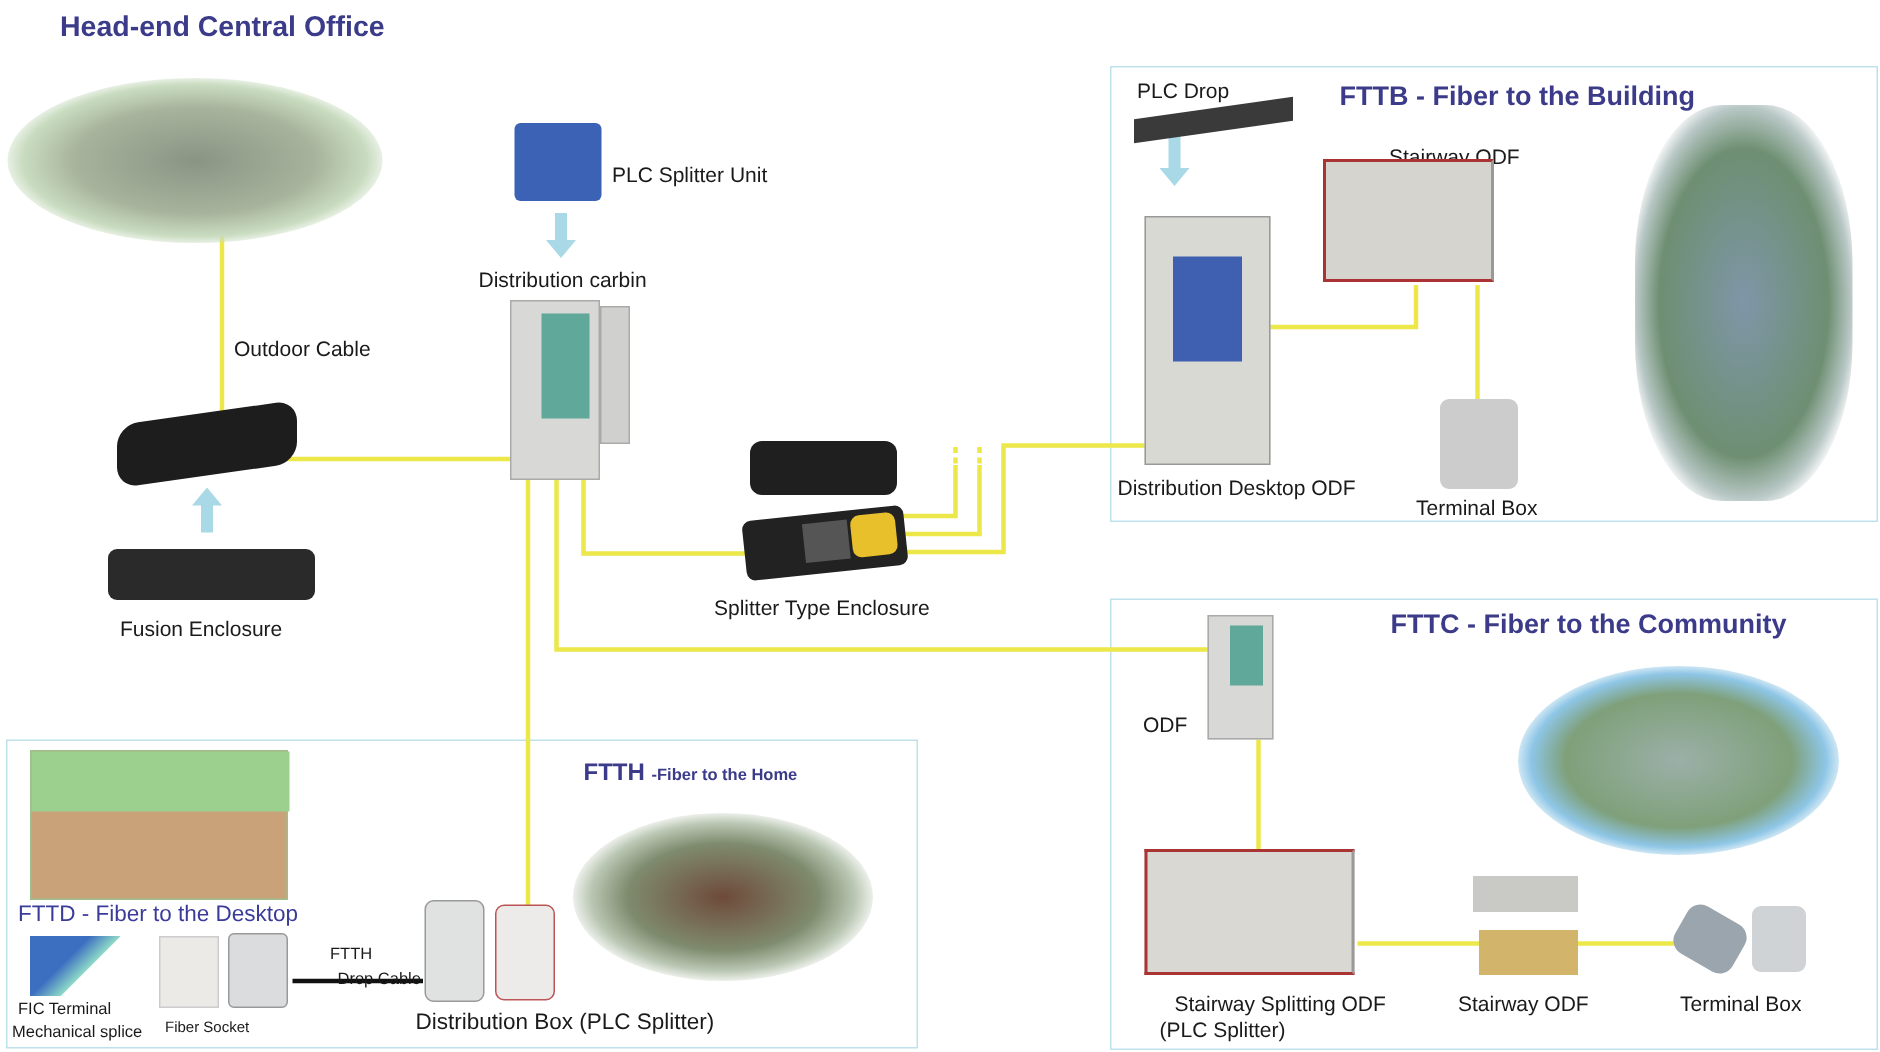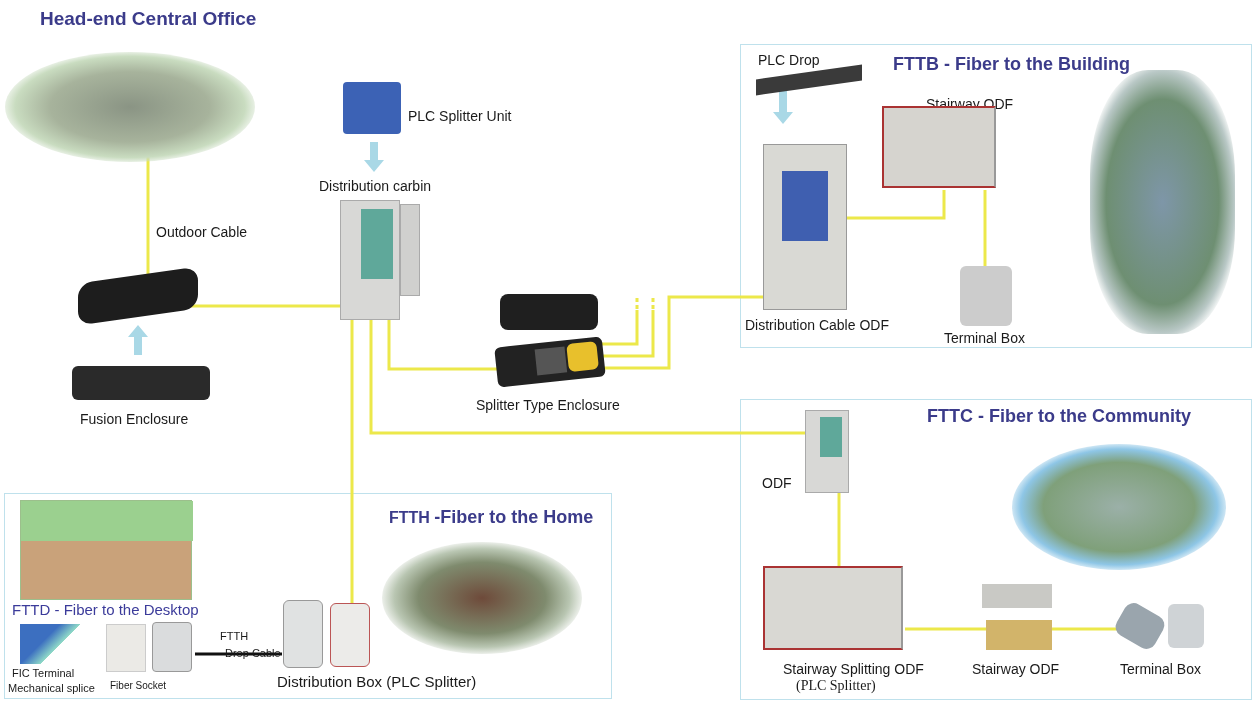--- a/index.html
+++ b/index.html
@@ -69,34 +69,34 @@
 <div class="lbl" style="left:476px;top:397px;">Splitter Type Enclosure</div>
 
 <div class="lbl" style="left:758px;top:52px;">PLC Drop</div>
 <div class="dev" style="left:756px;top:72px;width:106px;height:16px;background:#3a3a3a;transform:skewY(-8deg);"></div>
 <div class="title" style="left:893px;top:54px;font-size:18px;">FTTB - Fiber to the Building</div>
 <div class="lbl" style="left:926px;top:96px;">Stairway ODF</div>
 <div class="dev" style="left:882px;top:106px;width:114px;height:82px;background:#d6d4cf;border:2px solid #a33;border-right-color:#999;"></div>
 <div class="dev" style="left:763px;top:144px;width:84px;height:166px;background:#d9d9d4;border:1px solid #999;">
   <div style="position:absolute;left:18px;top:26px;width:46px;height:70px;background:#3f5fb0;"></div>
 </div>
-<div class="lbl" style="left:745px;top:317px;">Distribution Cable ODF</div>
+<div class="lbl" style="left:745px;top:317px;">Distribution Desktop ODF</div>
 <div class="dev" style="left:960px;top:266px;width:52px;height:60px;background:#ccc;border-radius:6px;"></div>
 <div class="lbl" style="left:944px;top:330px;">Terminal Box</div>
 <div class="photo" style="left:1090px;top:70px;width:145px;height:264px;border-radius:40%;background:radial-gradient(ellipse at center,#7e96a8 0%,#6e8f72 55%,#b9c8c6 70%,rgba(255,255,255,0) 78%);"></div>
 
 <div class="title" style="left:927px;top:406px;font-size:18px;">FTTC - Fiber to the Community</div>
 <div class="dev" style="left:805px;top:410px;width:44px;height:83px;background:#d8d8d6;border:1px solid #aaa;">
   <div style="position:absolute;left:14px;top:6px;width:22px;height:40px;background:#5fa89a;"></div>
 </div>
 <div class="lbl" style="left:762px;top:475px;">ODF</div>
 <div class="photo" style="left:1012px;top:444px;width:214px;height:126px;background:radial-gradient(ellipse at center,#9bb0a8 0%,#7fa07a 50%,#8ec6e6 65%,rgba(255,255,255,0) 75%);"></div>
 <div class="dev" style="left:763px;top:566px;width:140px;height:84px;background:#d9d8d3;border:2px solid #a33;border-right-color:#999;"></div>
 <div class="lbl" style="left:766px;top:661px;margin-left:17px;">Stairway Splitting ODF</div>
-<div class="lbl" style="left:796px;top:678px;font-family:Liberation Serif, serif;">(PLC Splitter)</div>
+<div class="lbl" style="left:773px;top:678px;">(PLC Splitter)</div>
 <div class="dev" style="left:982px;top:584px;width:70px;height:24px;background:#c9c9c5;"></div>
 <div class="dev" style="left:986px;top:620px;width:66px;height:30px;background:#d2b46a;"></div>
 <div class="lbl" style="left:972px;top:661px;">Stairway ODF</div>
 <div class="dev" style="left:1118px;top:608px;width:44px;height:36px;background:#9aa5ad;border-radius:10px;transform:rotate(30deg);"></div>
 <div class="dev" style="left:1168px;top:604px;width:36px;height:44px;background:#cfd3d6;border-radius:6px;"></div>
 <div class="lbl" style="left:1120px;top:661px;">Terminal Box</div>
 
 <div class="dev" style="left:20px;top:500px;width:172px;height:100px;background:#c9a27a;border:1px solid #9cbf8c;">
   <div style="position:absolute;left:0;top:0;width:172px;height:40px;background:#9bd08f;"></div>
 </div>
@@ -107,15 +107,15 @@
 <div class="dev" style="left:106px;top:624px;width:40px;height:48px;background:#ebeae6;border:1px solid #ccc;"></div>
 <div class="dev" style="left:152px;top:622px;width:40px;height:50px;background:#dadcdd;border:1px solid #999;border-radius:4px;"></div>
 <div class="lbl" style="left:110px;top:680px;font-size:10px;">Fiber Socket</div>
 <div class="lbl" style="left:220px;top:630px;font-size:11px;">FTTH</div>
 <div class="lbl" style="left:225px;top:647px;font-size:11px;">Drop Cable</div>
 <div class="dev" style="left:283px;top:600px;width:40px;height:68px;background:#e0e2e2;border:1px solid #999;border-radius:6px;"></div>
 <div class="dev" style="left:330px;top:603px;width:40px;height:64px;background:#ecebe9;border:1px solid #b55;border-radius:6px;"></div>
 <div class="lbl" style="left:277px;top:673px;font-size:15px;">Distribution Box (PLC Splitter)</div>
 <div class="title" style="left:389px;top:507px;font-size:16px;">
   <span>FTTH</span>
-  <span style="font-size:18px;">-Fiber to the Home</span>
+  <span style="font-size:11px;">-Fiber to the Home</span>
 </div>
 <div class="photo" style="left:382px;top:542px;width:200px;height:112px;background:radial-gradient(ellipse at center,#6e4a3a 0%,#7f8b6e 45%,#b9c6b2 62%,rgba(255,255,255,0) 74%);"></div>
 
 </body></html>

